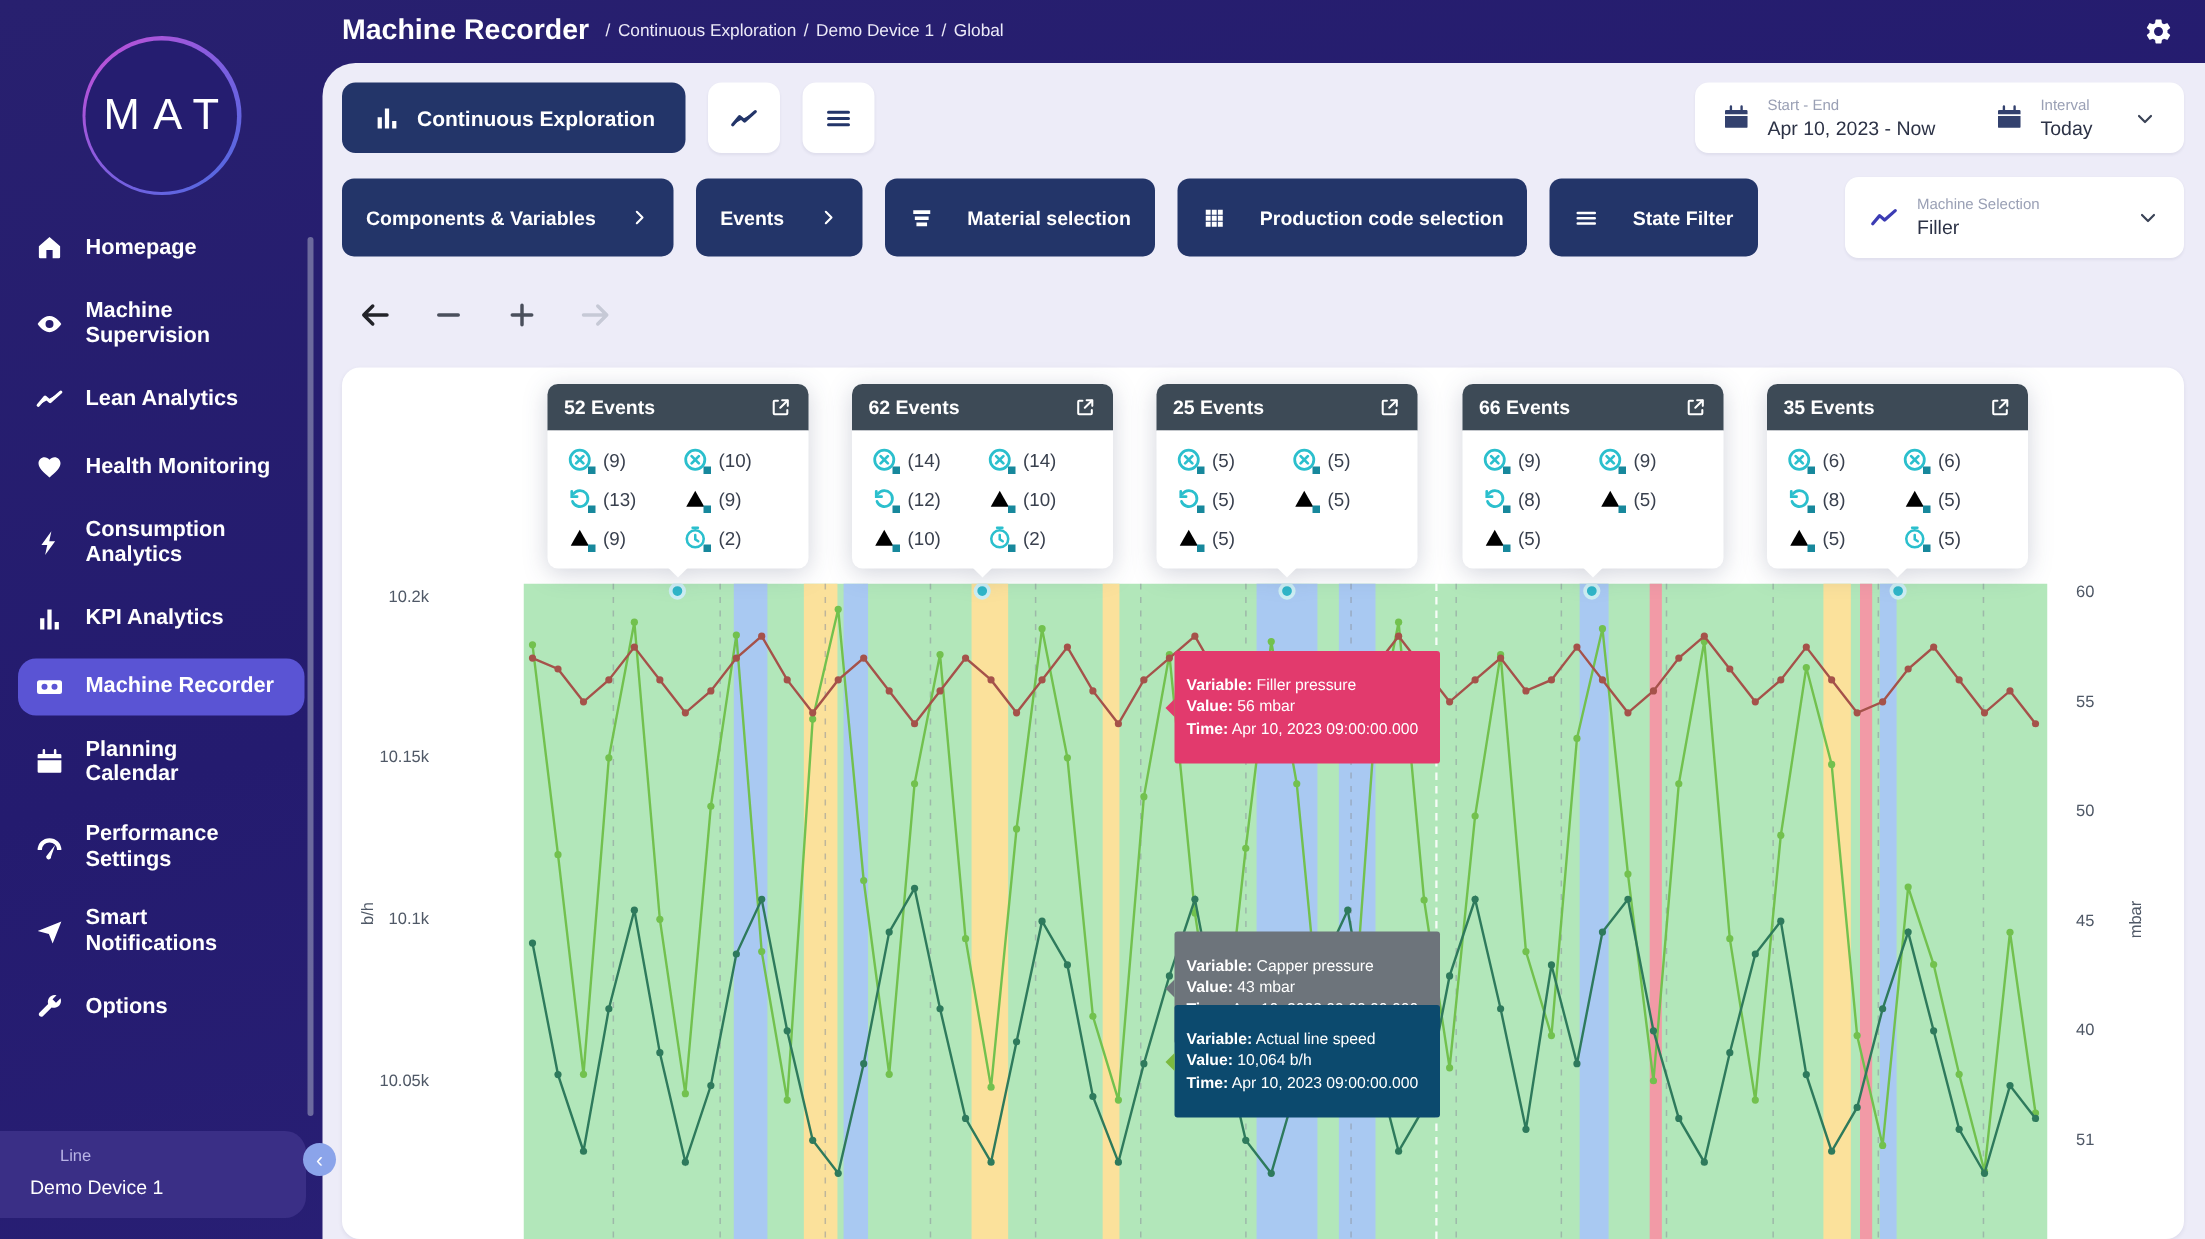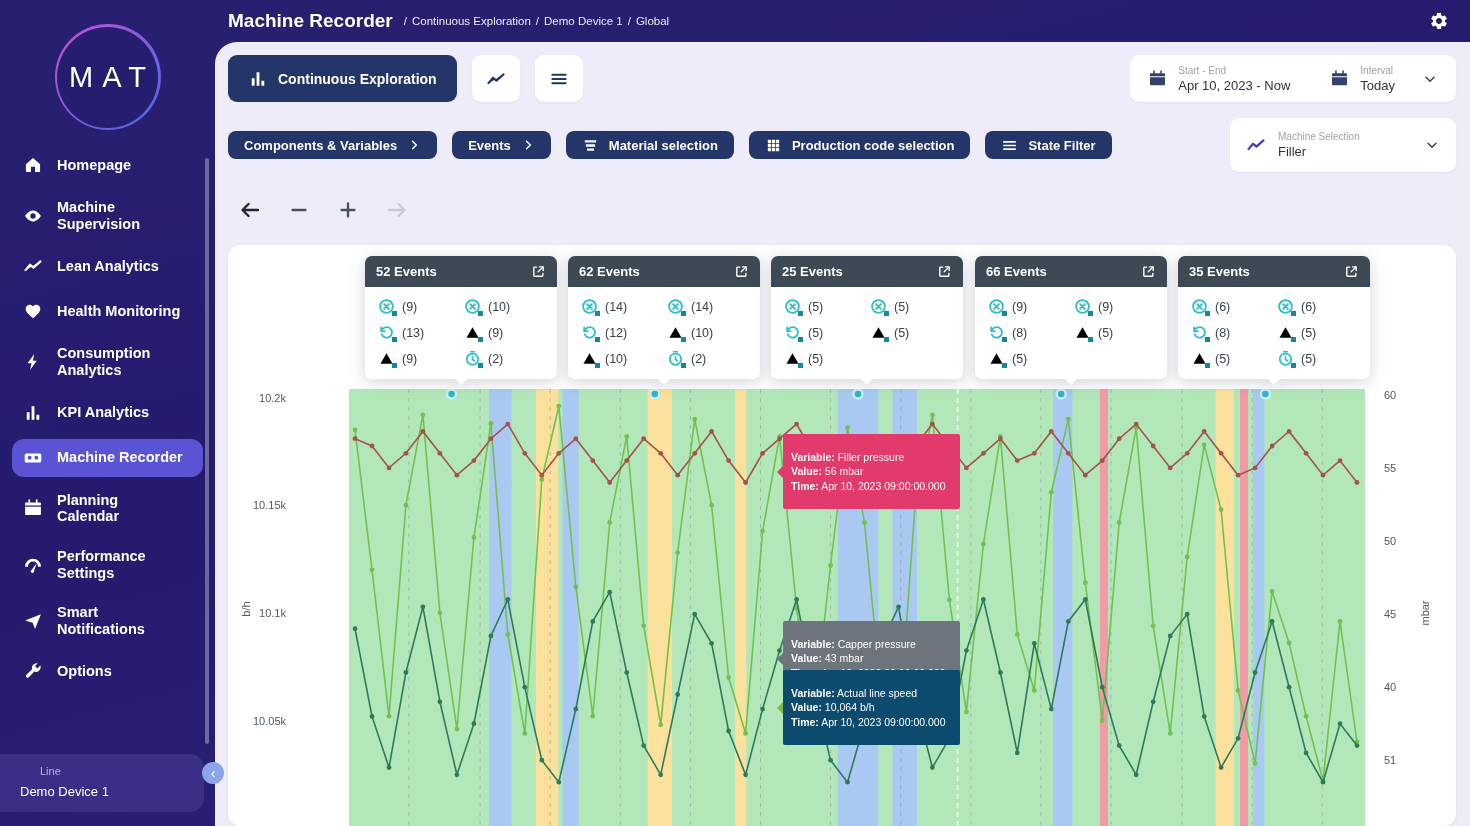--- a/index.html
+++ b/index.html
@@ -39,21 +39,21 @@
 .btn-white .ic{color:#233569;}
 .range-card{margin-left:auto;height:47px;background:#fff;border-radius:9px;display:flex;align-items:center;padding:0 18px;gap:40px;box-shadow:0 1px 2px rgba(40,40,90,.07);}
 .range-sec{display:flex;align-items:center;gap:11px;cursor:pointer;}
 .cal{width:19px;height:19px;color:#33416e;display:inline-flex;}
 .cal svg{width:19px;height:19px;fill:currentColor;}
 .fld-label{font-size:10px;color:#9aa0b5;}
 .fld-value{font-size:13px;color:#2c3246;margin-top:2px;}
 .chev{width:16px;height:16px;color:#3a4256;margin-left:16px;display:inline-flex;}
 .chev svg{width:16px;height:16px;fill:none;stroke:currentColor;stroke-width:2.2;stroke-linecap:round;stroke-linejoin:round;}
 .row2{gap:15px;margin-top:16px;height:54px;}
-.pill{display:flex;align-items:center;gap:10px;background:#233569;color:#fff;border:none;border-radius:8px;height:28px;padding:0 16px;font-size:13px;font-weight:bold;cursor:pointer;font-family:inherit;justify-content:flex-end;}
+.pill{display:flex;align-items:center;gap:22px;background:#233569;color:#fff;border:none;border-radius:8px;height:52px;padding:0 16px;font-size:13px;font-weight:bold;cursor:pointer;font-family:inherit;justify-content:flex-end;}
 .pill-chev{width:14px;height:14px;display:inline-flex;}
 .pill-chev svg{width:14px;height:14px;fill:none;stroke:#fff;stroke-width:2.4;stroke-linecap:round;stroke-linejoin:round;}
 .pill-ic{width:17px;height:17px;display:inline-flex;}
 .pill-ic svg{width:17px;height:17px;fill:#fff;}
 .pill-ic.stroke svg{fill:none;stroke:#fff;stroke-width:2.4;stroke-linecap:round;}
 .machine-card{margin-left:auto;height:54px;background:#fff;border-radius:9px;display:flex;align-items:center;padding:0 16px;width:226px;cursor:pointer;box-shadow:0 1px 2px rgba(40,40,90,.07);}
 .machine-card .m-ic{width:20px;height:20px;color:#3c3cb4;margin-right:12px;display:inline-flex;}
 .machine-card .m-ic svg{width:20px;height:20px;}
 .machine-card .chev{margin-left:auto;}
 .row3{gap:23px;margin-top:14px;height:47px;padding-left:9px;}
@@ -63,21 +63,21 @@
 .nav-arrow.disabled{color:#c6c9d6;}
 
 .chart-card{position:relative;margin-top:12px;height:581px;background:#fff;border-radius:12px;box-shadow:0 1px 3px rgba(40,40,90,.08);}
 .plot{position:absolute;left:121px;top:144px;width:1016px;height:437px;}
 .tick{position:absolute;font-size:11px;color:#4f5866;transform:translateY(-50%);}
 .tick.left{left:4px;width:54px;text-align:right;}
 .tick.right{left:1156px;width:40px;text-align:left;}
 .axis-unit{position:absolute;font-size:11px;color:#4f5866;transform:rotate(-90deg);}
 .axis-unit.l{left:10px;top:358px;}
 .axis-unit.r{left:1184px;top:362px;}
-.popover{position:absolute;top:11px;width:192px;filter:drop-shadow(0 3px 8px rgba(30,40,80,.20));z-index:3;}
+.popover{position:absolute;top:11px;width:174px;filter:drop-shadow(0 3px 8px rgba(30,40,80,.20));z-index:3;}
 .pop-head{display:flex;align-items:center;justify-content:space-between;background:#3d4a56;color:#fff;border-radius:7px 7px 0 0;height:31px;padding:0 11px;}
 .pop-title{font-size:13px;font-weight:bold;}
 .ext{width:15px;height:15px;color:#fff;cursor:pointer;display:inline-flex;}
 .ext svg{width:15px;height:15px;}
 .pop-body{position:relative;background:#fff;border-radius:0 0 7px 7px;display:grid;grid-template-rows:repeat(3,21px);grid-auto-flow:column;grid-auto-columns:1fr;row-gap:5px;column-gap:6px;padding:9px 13px 10px;}
 .ev-item{display:flex;align-items:center;gap:7px;}
 .ev-icon{position:relative;width:17px;height:17px;color:#2bbfcd;flex:none;display:inline-flex;}
 .ev-icon svg{width:17px;height:17px;}
 .ev-icon .sub{position:absolute;right:-2px;bottom:-1px;width:5px;height:5px;background:#17889c;}
 .ev-count{font-size:12.5px;color:#39404e;}

